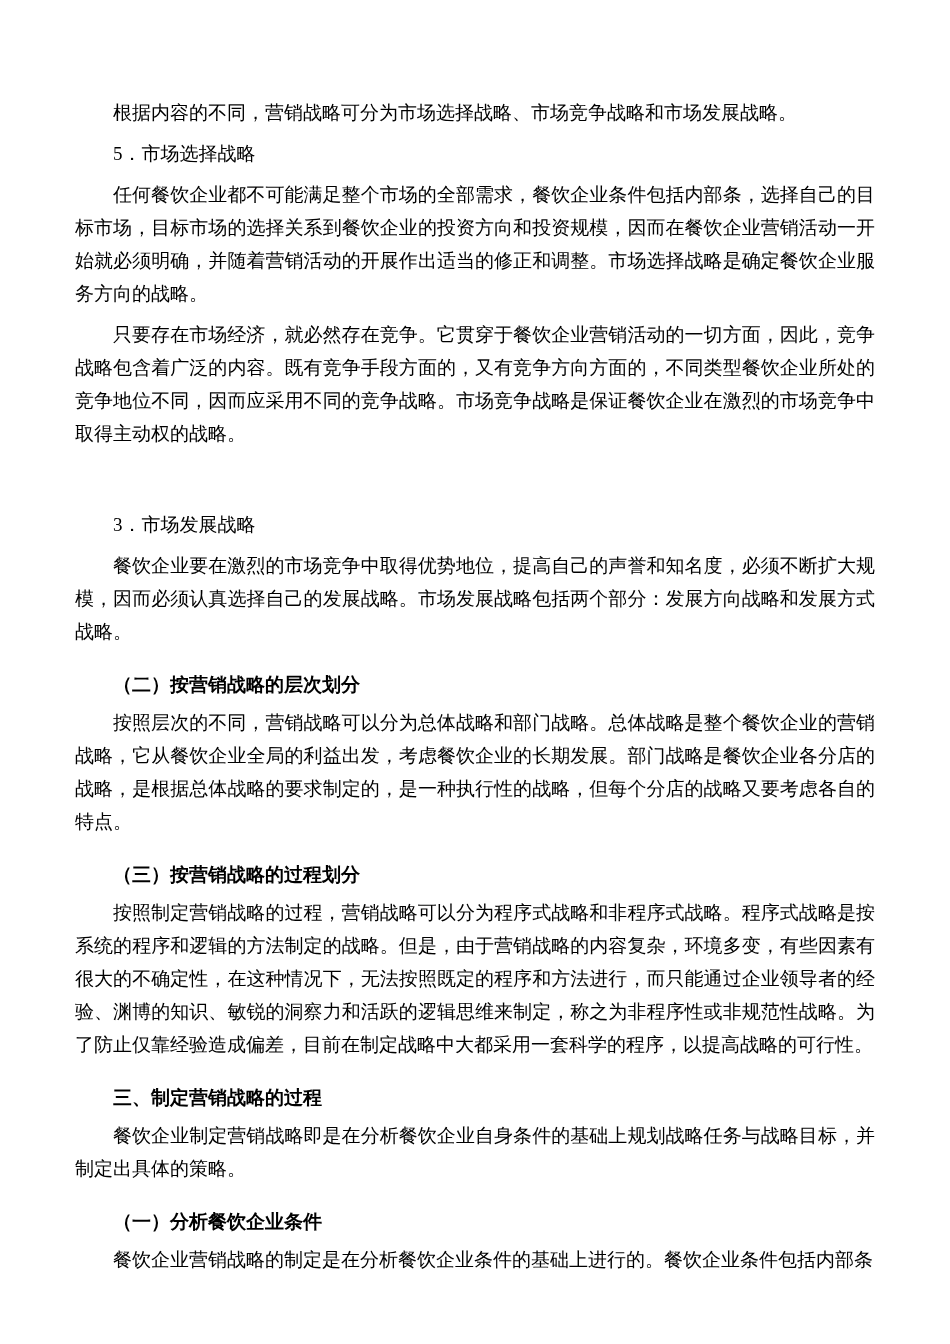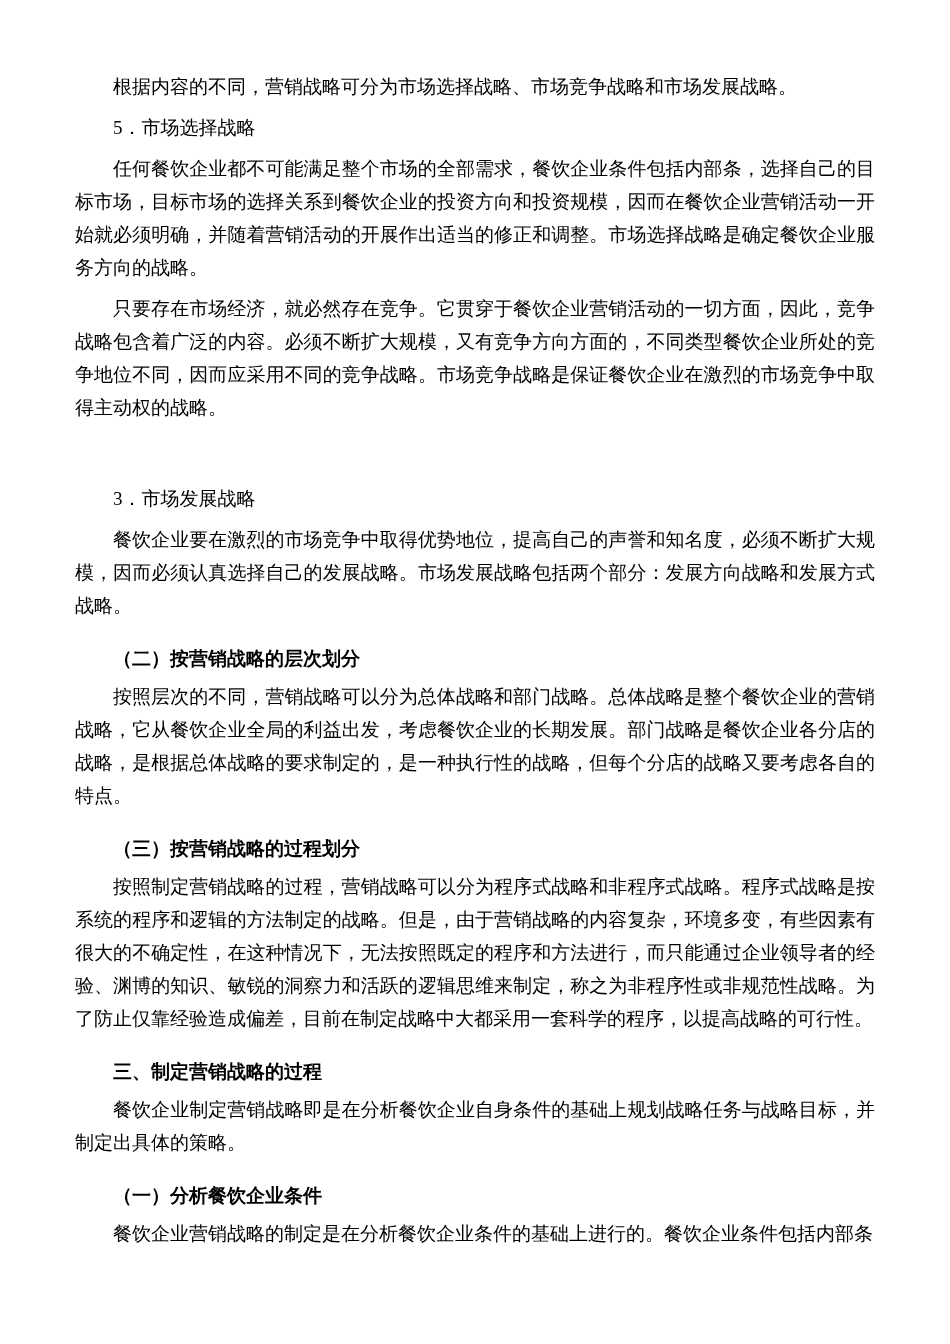--- a/index.html
+++ b/index.html
@@ -5,21 +5,21 @@
   html, body {
     margin: 0;
     padding: 0;
     background: #ffffff;
   }
   .page {
     position: relative;
     width: 950px;
     height: 1344px;
     box-sizing: border-box;
-    padding: 70px 75px 0 75px;
+    padding: 96px 75px 0 75px;
     background: #ffffff;
     color: #000000;
     font-family: "Liberation Serif", "DejaVu Serif", serif;
     font-size: 19px;
     overflow: hidden;
   }
   .para {
     margin: 0 0 8px 0;
     line-height: 33px;
     text-align: justify;
@@ -36,21 +36,21 @@
     margin-top: 58px;
   }
 </style>
 </head>
 <body>
 
 <div class="page">
   <p class="para">根据内容的不同，营销战略可分为市场选择战略、市场竞争战略和市场发展战略。</p>
   <p class="para">5．市场选择战略</p>
   <p class="para">任何餐饮企业都不可能满足整个市场的全部需求，餐饮企业条件包括内部条，选择自己的目标市场，目标市场的选择关系到餐饮企业的投资方向和投资规模，因而在餐饮企业营销活动一开始就必须明确，并随着营销活动的开展作出适当的修正和调整。市场选择战略是确定餐饮企业服务方向的战略。</p>
-  <p class="para">只要存在市场经济，就必然存在竞争。它贯穿于餐饮企业营销活动的一切方面，因此，竞争战略包含着广泛的内容。必须不断扩大规模，又有竞争方向方面的，不同类型餐饮企业所处的竞争地位不同，因而应采用不同的竞争战略。市场竞争战略是保证餐饮企业在激烈的市场竞争中取得主动权的战略。</p>
+  <p class="para">只要存在市场经济，就必然存在竞争。它贯穿于餐饮企业营销活动的一切方面，因此，竞争战略包含着广泛的内容。既有竞争手段方面的，又有竞争方向方面的，不同类型餐饮企业所处的竞争地位不同，因而应采用不同的竞争战略。市场竞争战略是保证餐饮企业在激烈的市场竞争中取得主动权的战略。</p>
   <p class="para gap-before">3．市场发展战略</p>
   <p class="para">餐饮企业要在激烈的市场竞争中取得优势地位，提高自己的声誉和知名度，必须不断扩大规模，因而必须认真选择自己的发展战略。市场发展战略包括两个部分：发展方向战略和发展方式战略。</p>
   <p class="para heading">（二）按营销战略的层次划分</p>
   <p class="para">按照层次的不同，营销战略可以分为总体战略和部门战略。总体战略是整个餐饮企业的营销战略，它从餐饮企业全局的利益出发，考虑餐饮企业的长期发展。部门战略是餐饮企业各分店的战略，是根据总体战略的要求制定的，是一种执行性的战略，但每个分店的战略又要考虑各自的特点。</p>
   <p class="para heading">（三）按营销战略的过程划分</p>
   <p class="para">按照制定营销战略的过程，营销战略可以分为程序式战略和非程序式战略。程序式战略是按系统的程序和逻辑的方法制定的战略。但是，由于营销战略的内容复杂，环境多变，有些因素有很大的不确定性，在这种情况下，无法按照既定的程序和方法进行，而只能通过企业领导者的经验、渊博的知识、敏锐的洞察力和活跃的逻辑思维来制定，称之为非程序性或非规范性战略。为了防止仅靠经验造成偏差，目前在制定战略中大都采用一套科学的程序，以提高战略的可行性。</p>
   <p class="para heading">三、制定营销战略的过程</p>
   <p class="para">餐饮企业制定营销战略即是在分析餐饮企业自身条件的基础上规划战略任务与战略目标，并制定出具体的策略。</p>
   <p class="para heading">（一）分析餐饮企业条件</p>
   <p class="para">餐饮企业营销战略的制定是在分析餐饮企业条件的基础上进行的。餐饮企业条件包括内部条</p>

